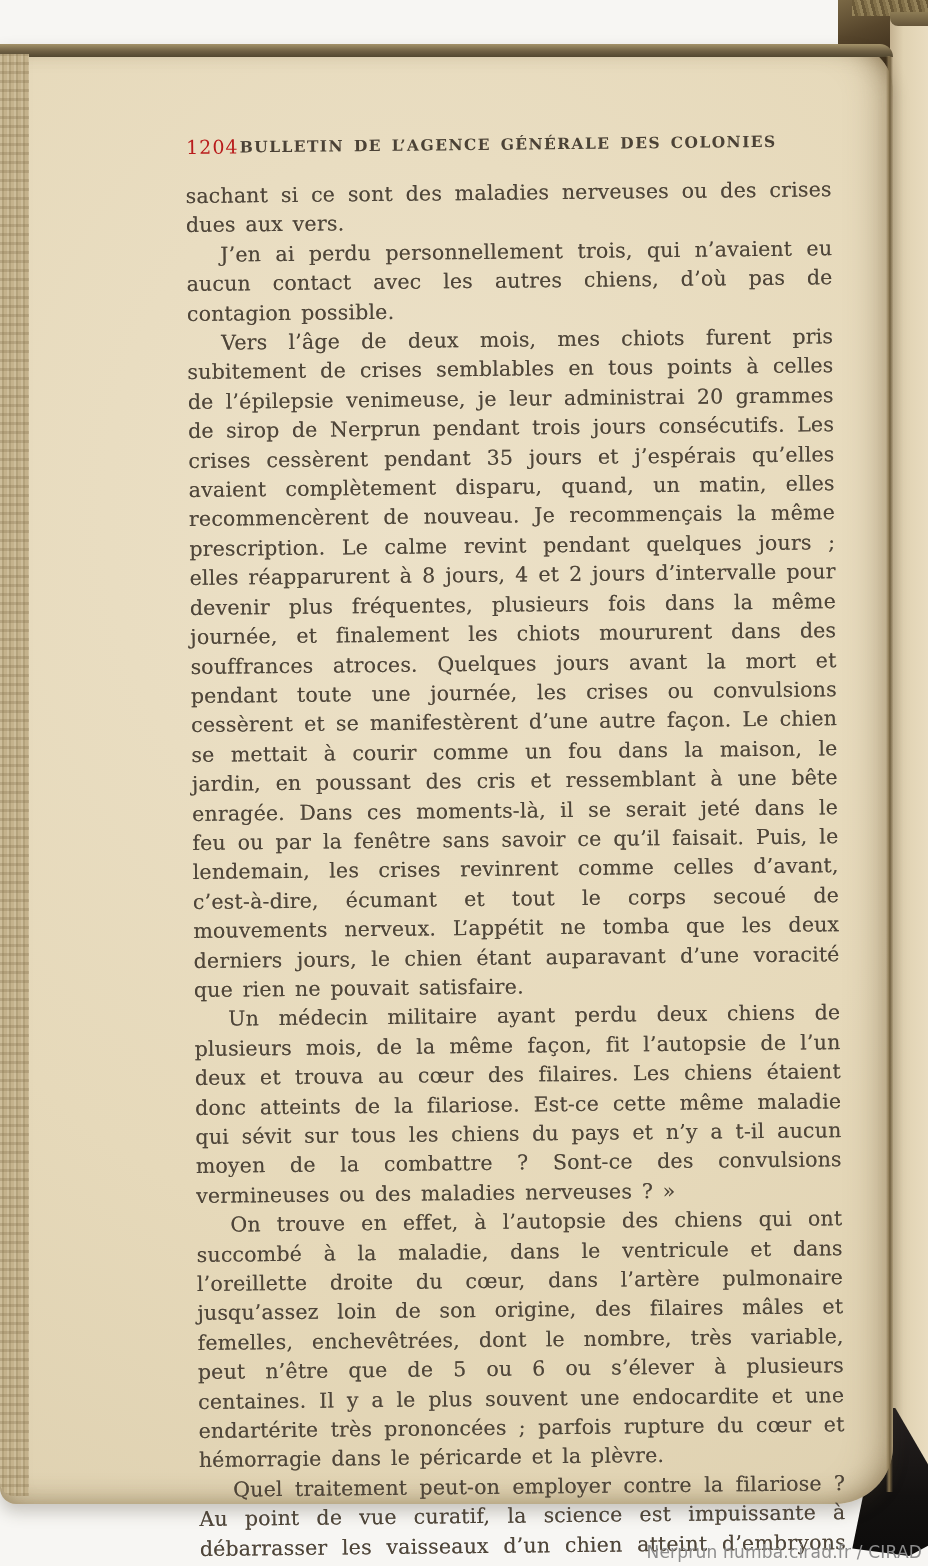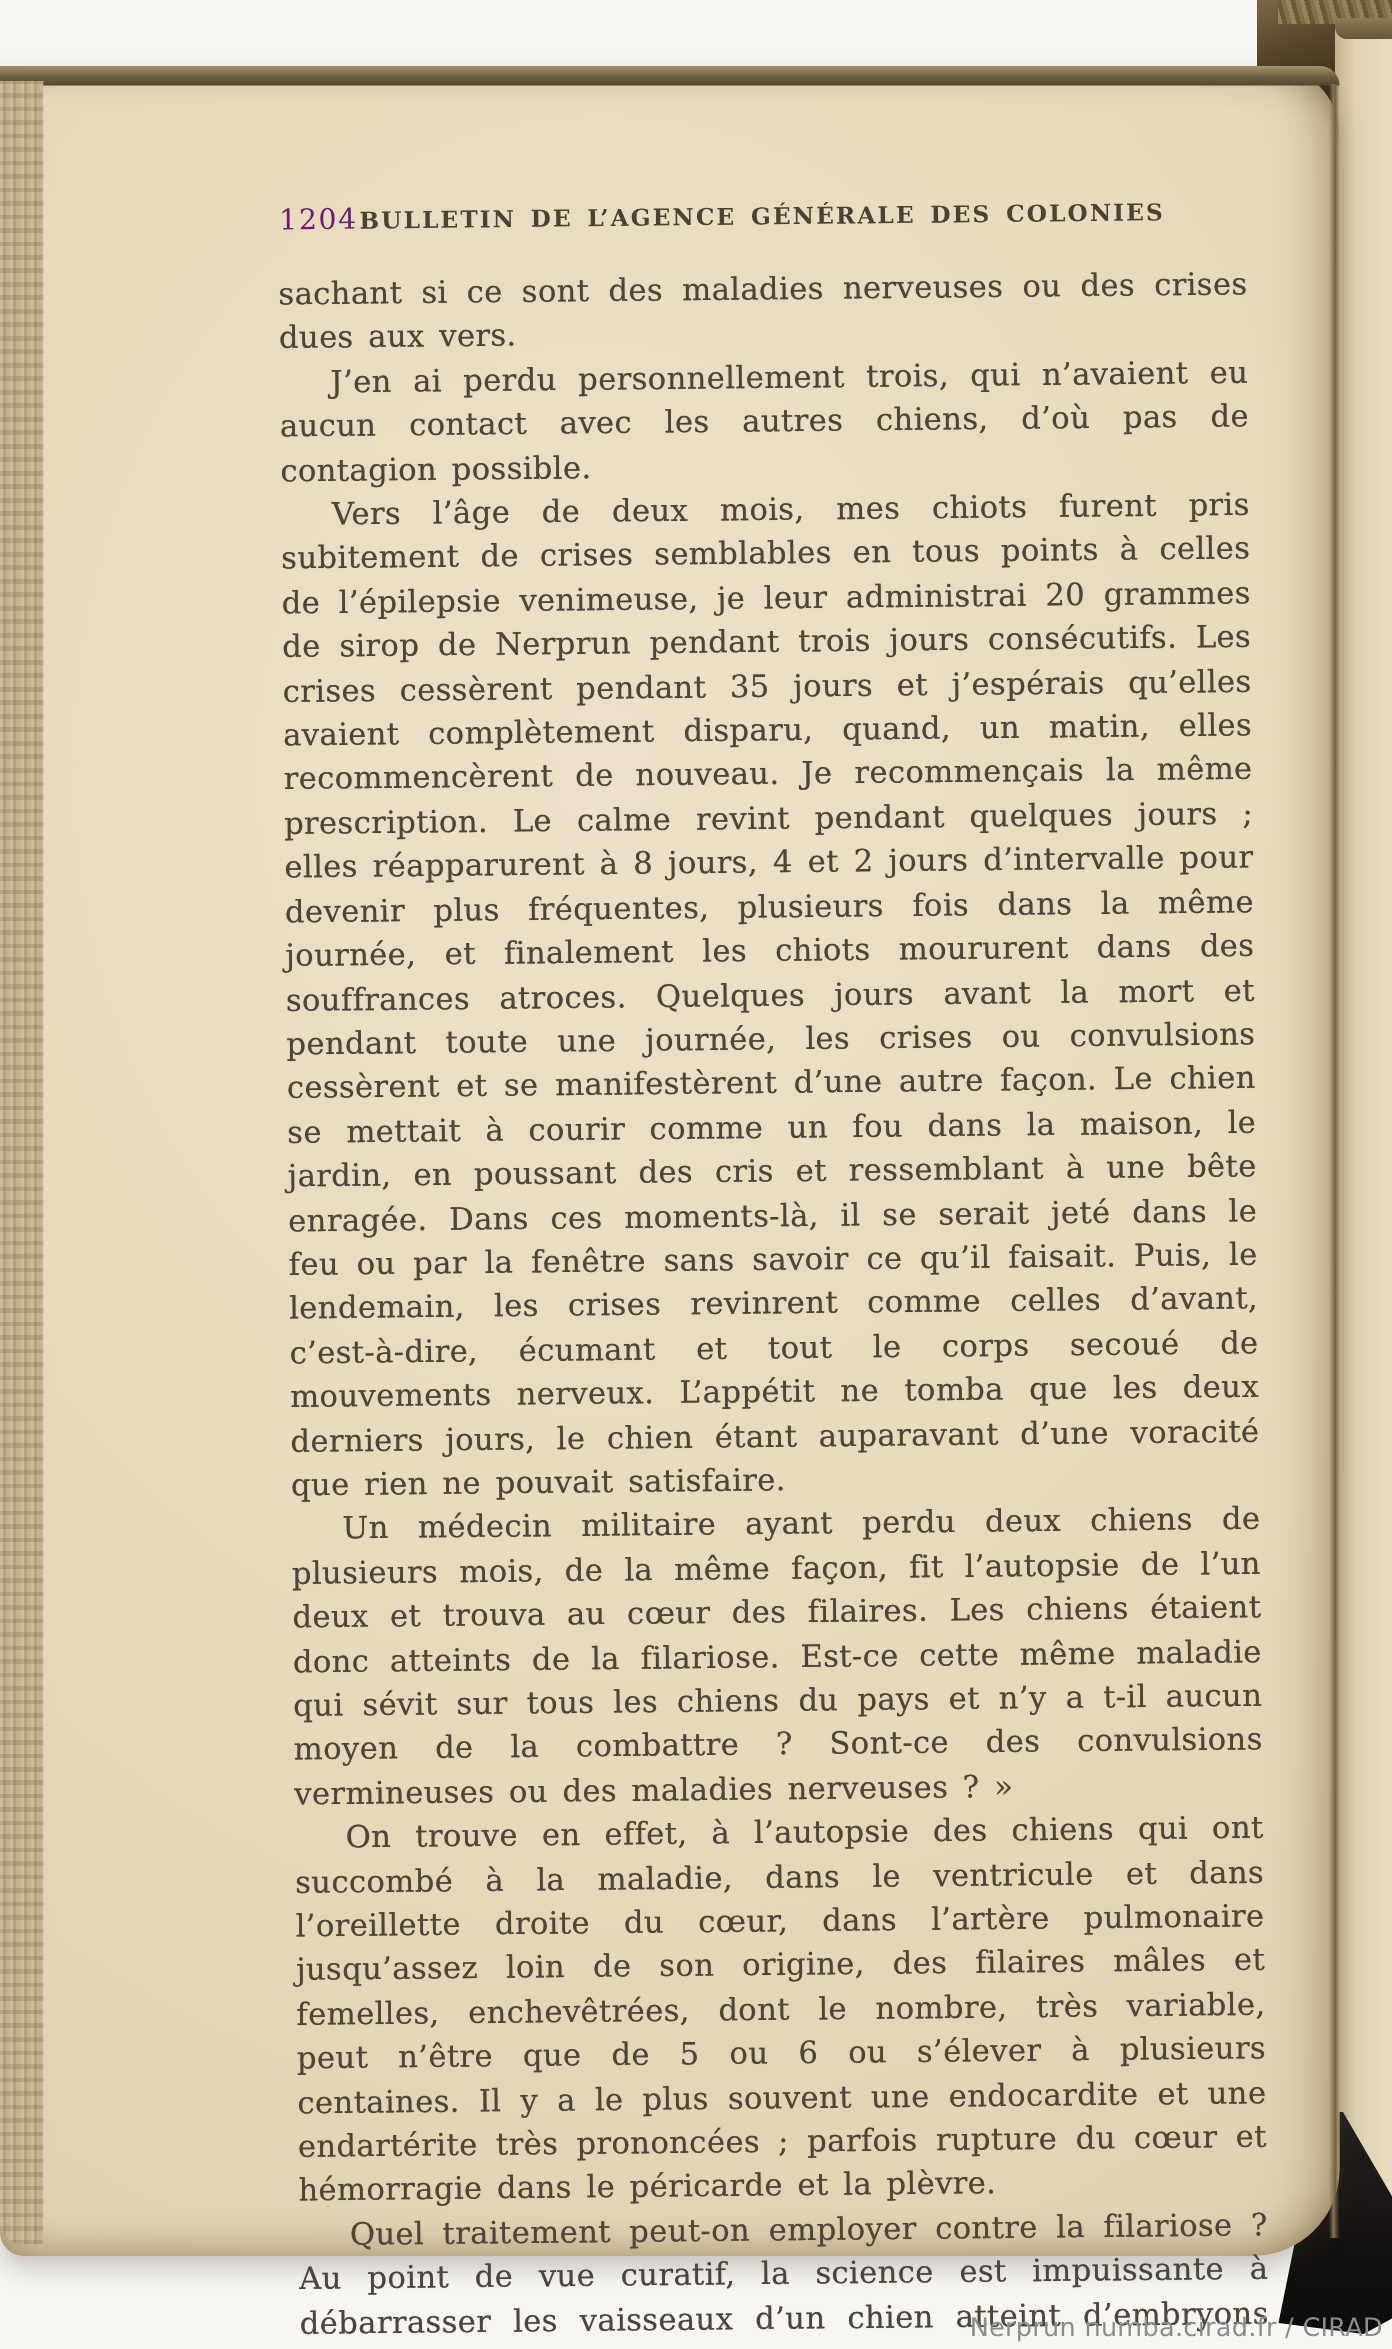--- a/index.html
+++ b/index.html
@@ -64,21 +64,21 @@
   }
   
   .content{
     position:absolute;left:185px;top:134px;width:646px;z-index:6;
     transform:rotate(-0.6deg);transform-origin:0 0;
     color:#4e4539;
   }
   .page-header{position:relative;height:34px;margin-bottom:14px;}
   .page-num{
     position:absolute;left:1px;top:2px;
-    font-size:19px;letter-spacing:1px;color:#701a75;
+    font-size:19px;letter-spacing:1px;color:#b91c1c;
   }
   .running-title{
     text-align:center;font-size:15.5px;font-weight:bold;
     letter-spacing:1.4px;word-spacing:3px;color:#4b4236;padding-top:4px;
   }
   .body-text{
     font-size:20.5px;line-height:29.4px;text-align:justify;
     word-spacing:3px;letter-spacing:.2px;
     text-shadow:0 0 .5px rgba(78,69,57,.6);
   }

